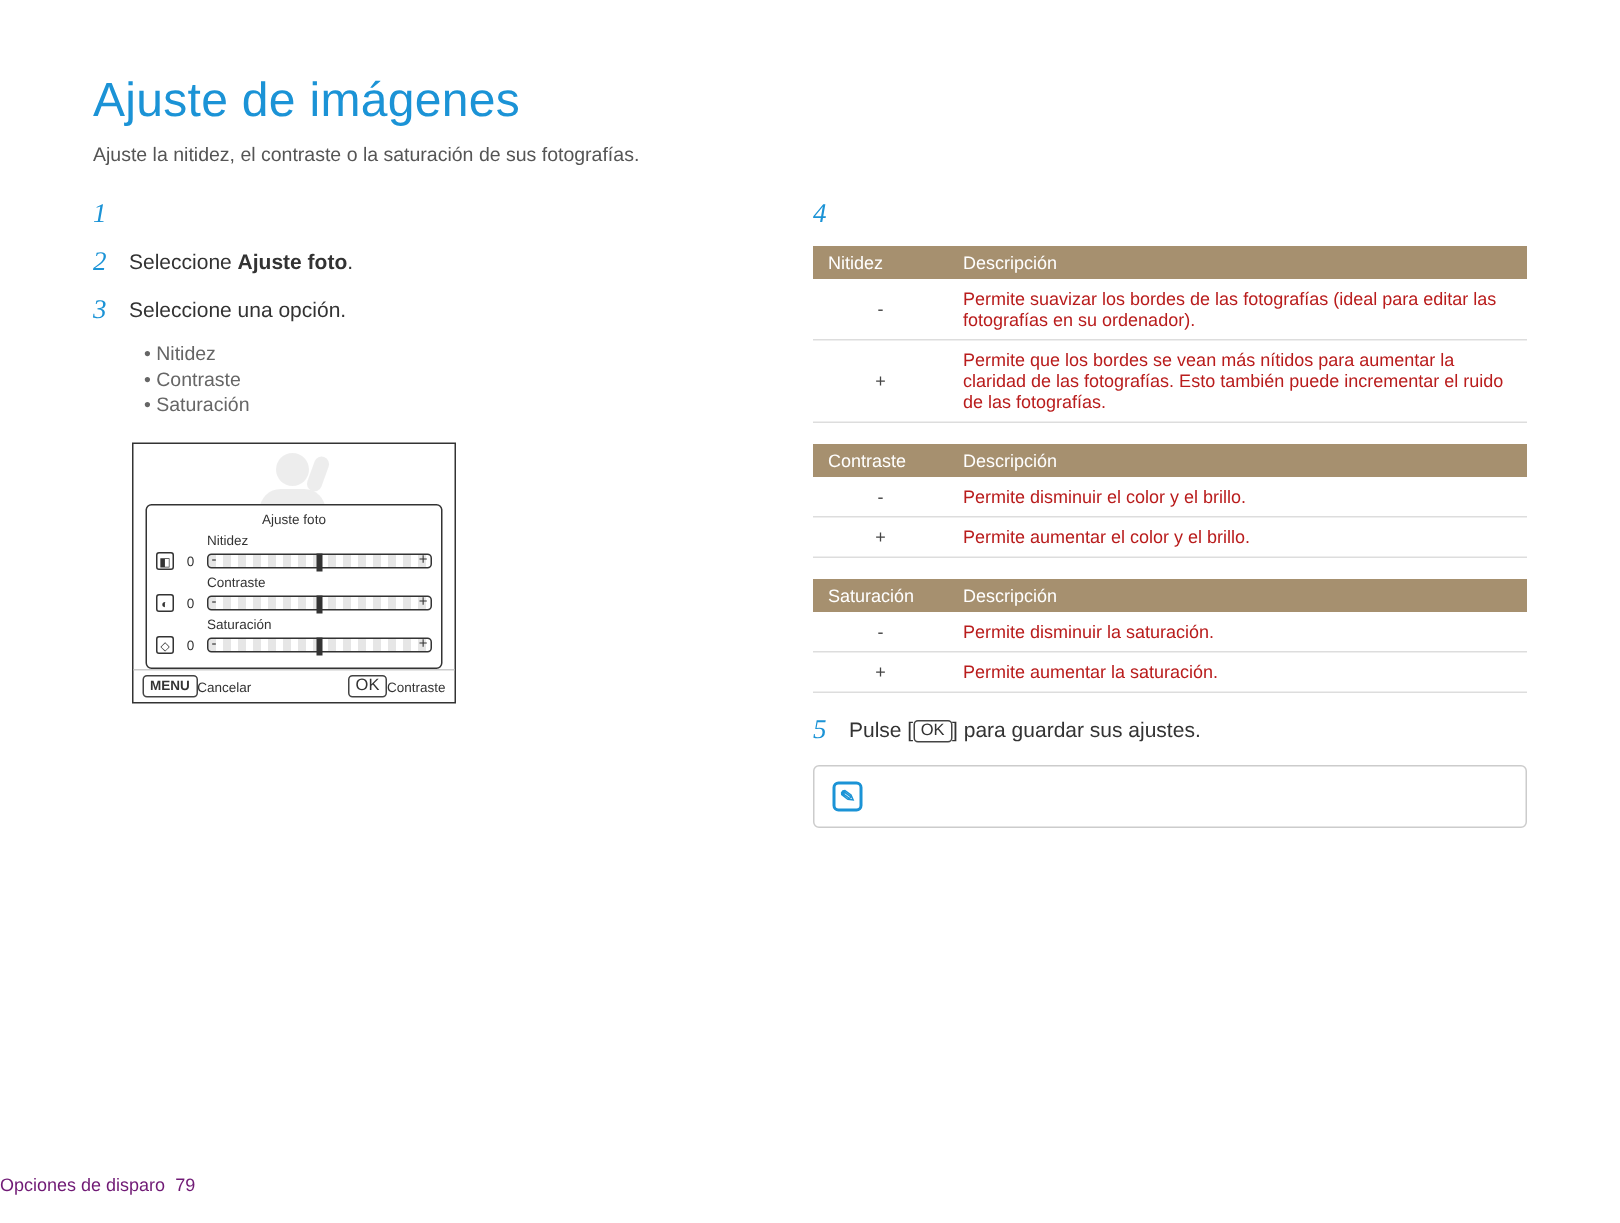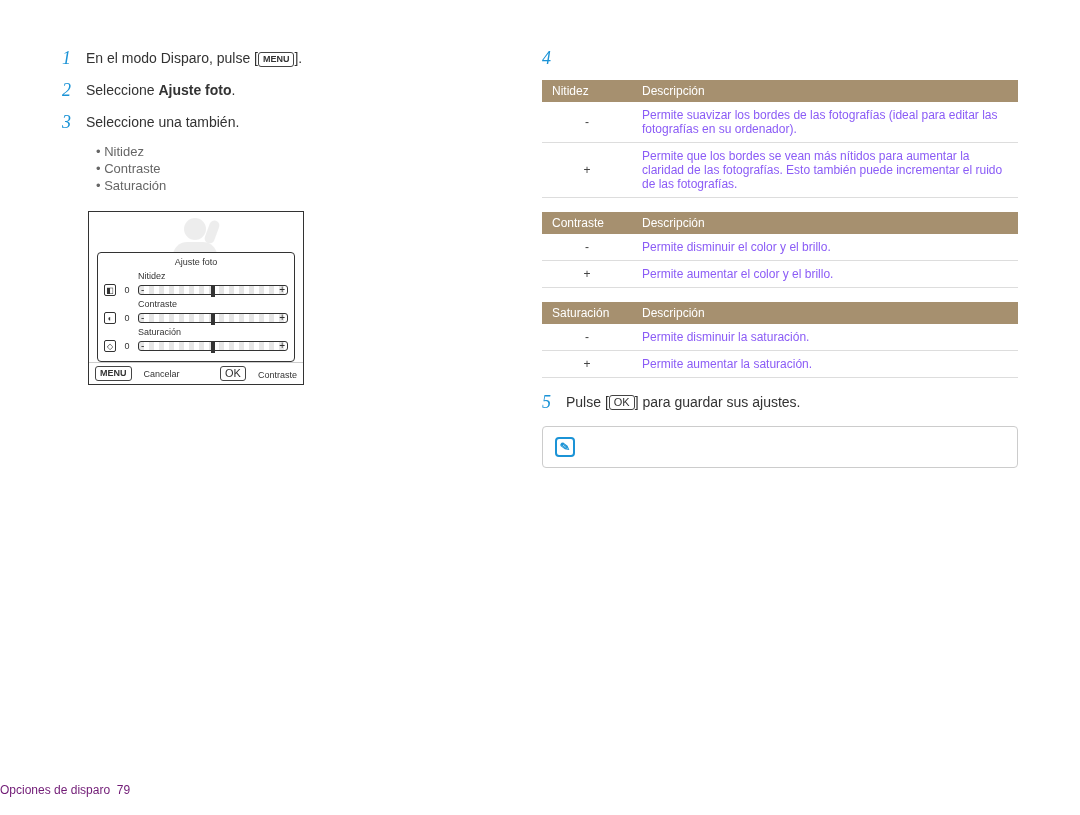--- a/index.html
+++ b/index.html
@@ -30,55 +30,54 @@
   .panel-title{text-align:center;font-size:9px;margin-bottom:4px}
   .row{display:flex;align-items:center;gap:6px;margin:3px 0}
   .row-label{font-size:9px;width:60px}
   .row-icon{width:12px;height:12px;border:1px solid #333;border-radius:2px;display:flex;align-items:center;justify-content:center;font-size:8px}
   .row-val{width:10px;text-align:center;font-size:9px}
   .slider{flex:1;height:10px;border:1px solid #333;border-radius:3px;position:relative;background:repeating-linear-gradient(90deg,#e6e6e6 0 5px,#fff 5px 10px)}
   .slider::before{content:"-";position:absolute;left:2px;top:-2px;font-size:10px}
   .slider::after{content:"+";position:absolute;right:2px;top:-2px;font-size:10px}
   .slider .knob{position:absolute;left:50%;top:-1px;width:4px;height:12px;background:#333;transform:translateX(-50%)}
   .screen-footer{display:flex;justify-content:space-between;padding:3px 6px;border-top:1px solid #ccc;font-size:9px}
-  .screen-footer span.lbl{margin-left:12px}
+  .screen-footer span.lbl{margin-left:0}
   table.info{width:100%;border-collapse:collapse;font-size:12px;margin-bottom:14px}
   table.info th{background:#a6906f;color:#fff;font-weight:400;text-align:left;padding:4px 10px}
   table.info th:first-child{width:90px}
-  table.info td{padding:6px 10px;border-bottom:1px solid #ddd;vertical-align:top;color:#8b5cf6}
+  table.info td{padding:6px 10px;border-bottom:1px solid #ddd;vertical-align:top;color:#b91c1c}
   table.info td:first-child{text-align:center;color:#444;vertical-align:middle}
   .note{border:1px solid #ccc;border-radius:4px;padding:10px 12px;display:flex;align-items:center;gap:12px;margin-top:14px}
   .note-icon{width:20px;height:20px;border:2px solid #1b93d6;border-radius:4px;display:flex;align-items:center;justify-content:center;color:#1b93d6;font-size:12px;font-weight:700;transform:rotate(0);flex-shrink:0}
   .note-icon span{transform:rotate(-8deg);display:block}
   .note-text{font-size:11px;color:#666}
   .footer{position:absolute;bottom:18px;left:0;right:0;text-align:left;font-size:12px;color:#701a75}
 </style>
 </head>
 <body>
 
 <div class="page">
+  <h1>Ajuste de imágenes</h1>
+  <div class="subtitle">Ajuste la nitidez, el contraste o la saturación de sus fotografías.</div>
 
   <div class="cols">
 
     <div class="col-left">
       <div class="step">
         <div class="stepnum">1</div>
-        <div class="step-body">
-          <span>En el modo Disparo, pulse [</span><span class="menu-pill">MENU</span><span>].</span>
-        </div>
       </div>
       <div class="step">
         <div class="stepnum">2</div>
         <div class="step-body">
           <span>Seleccione </span><span class="b">Ajuste foto</span><span>.</span>
         </div>
       </div>
       <div class="step">
         <div class="stepnum">3</div>
-        <div class="step-body">Seleccione una también.</div>
+        <div class="step-body">Seleccione una opción.</div>
       </div>
       <ul class="bullets">
         <li>Nitidez</li>
         <li>Contraste</li>
         <li>Saturación</li>
       </ul>
 
       <div class="screen">
         <div class="screen-inner">
           <div class="silhouette">

